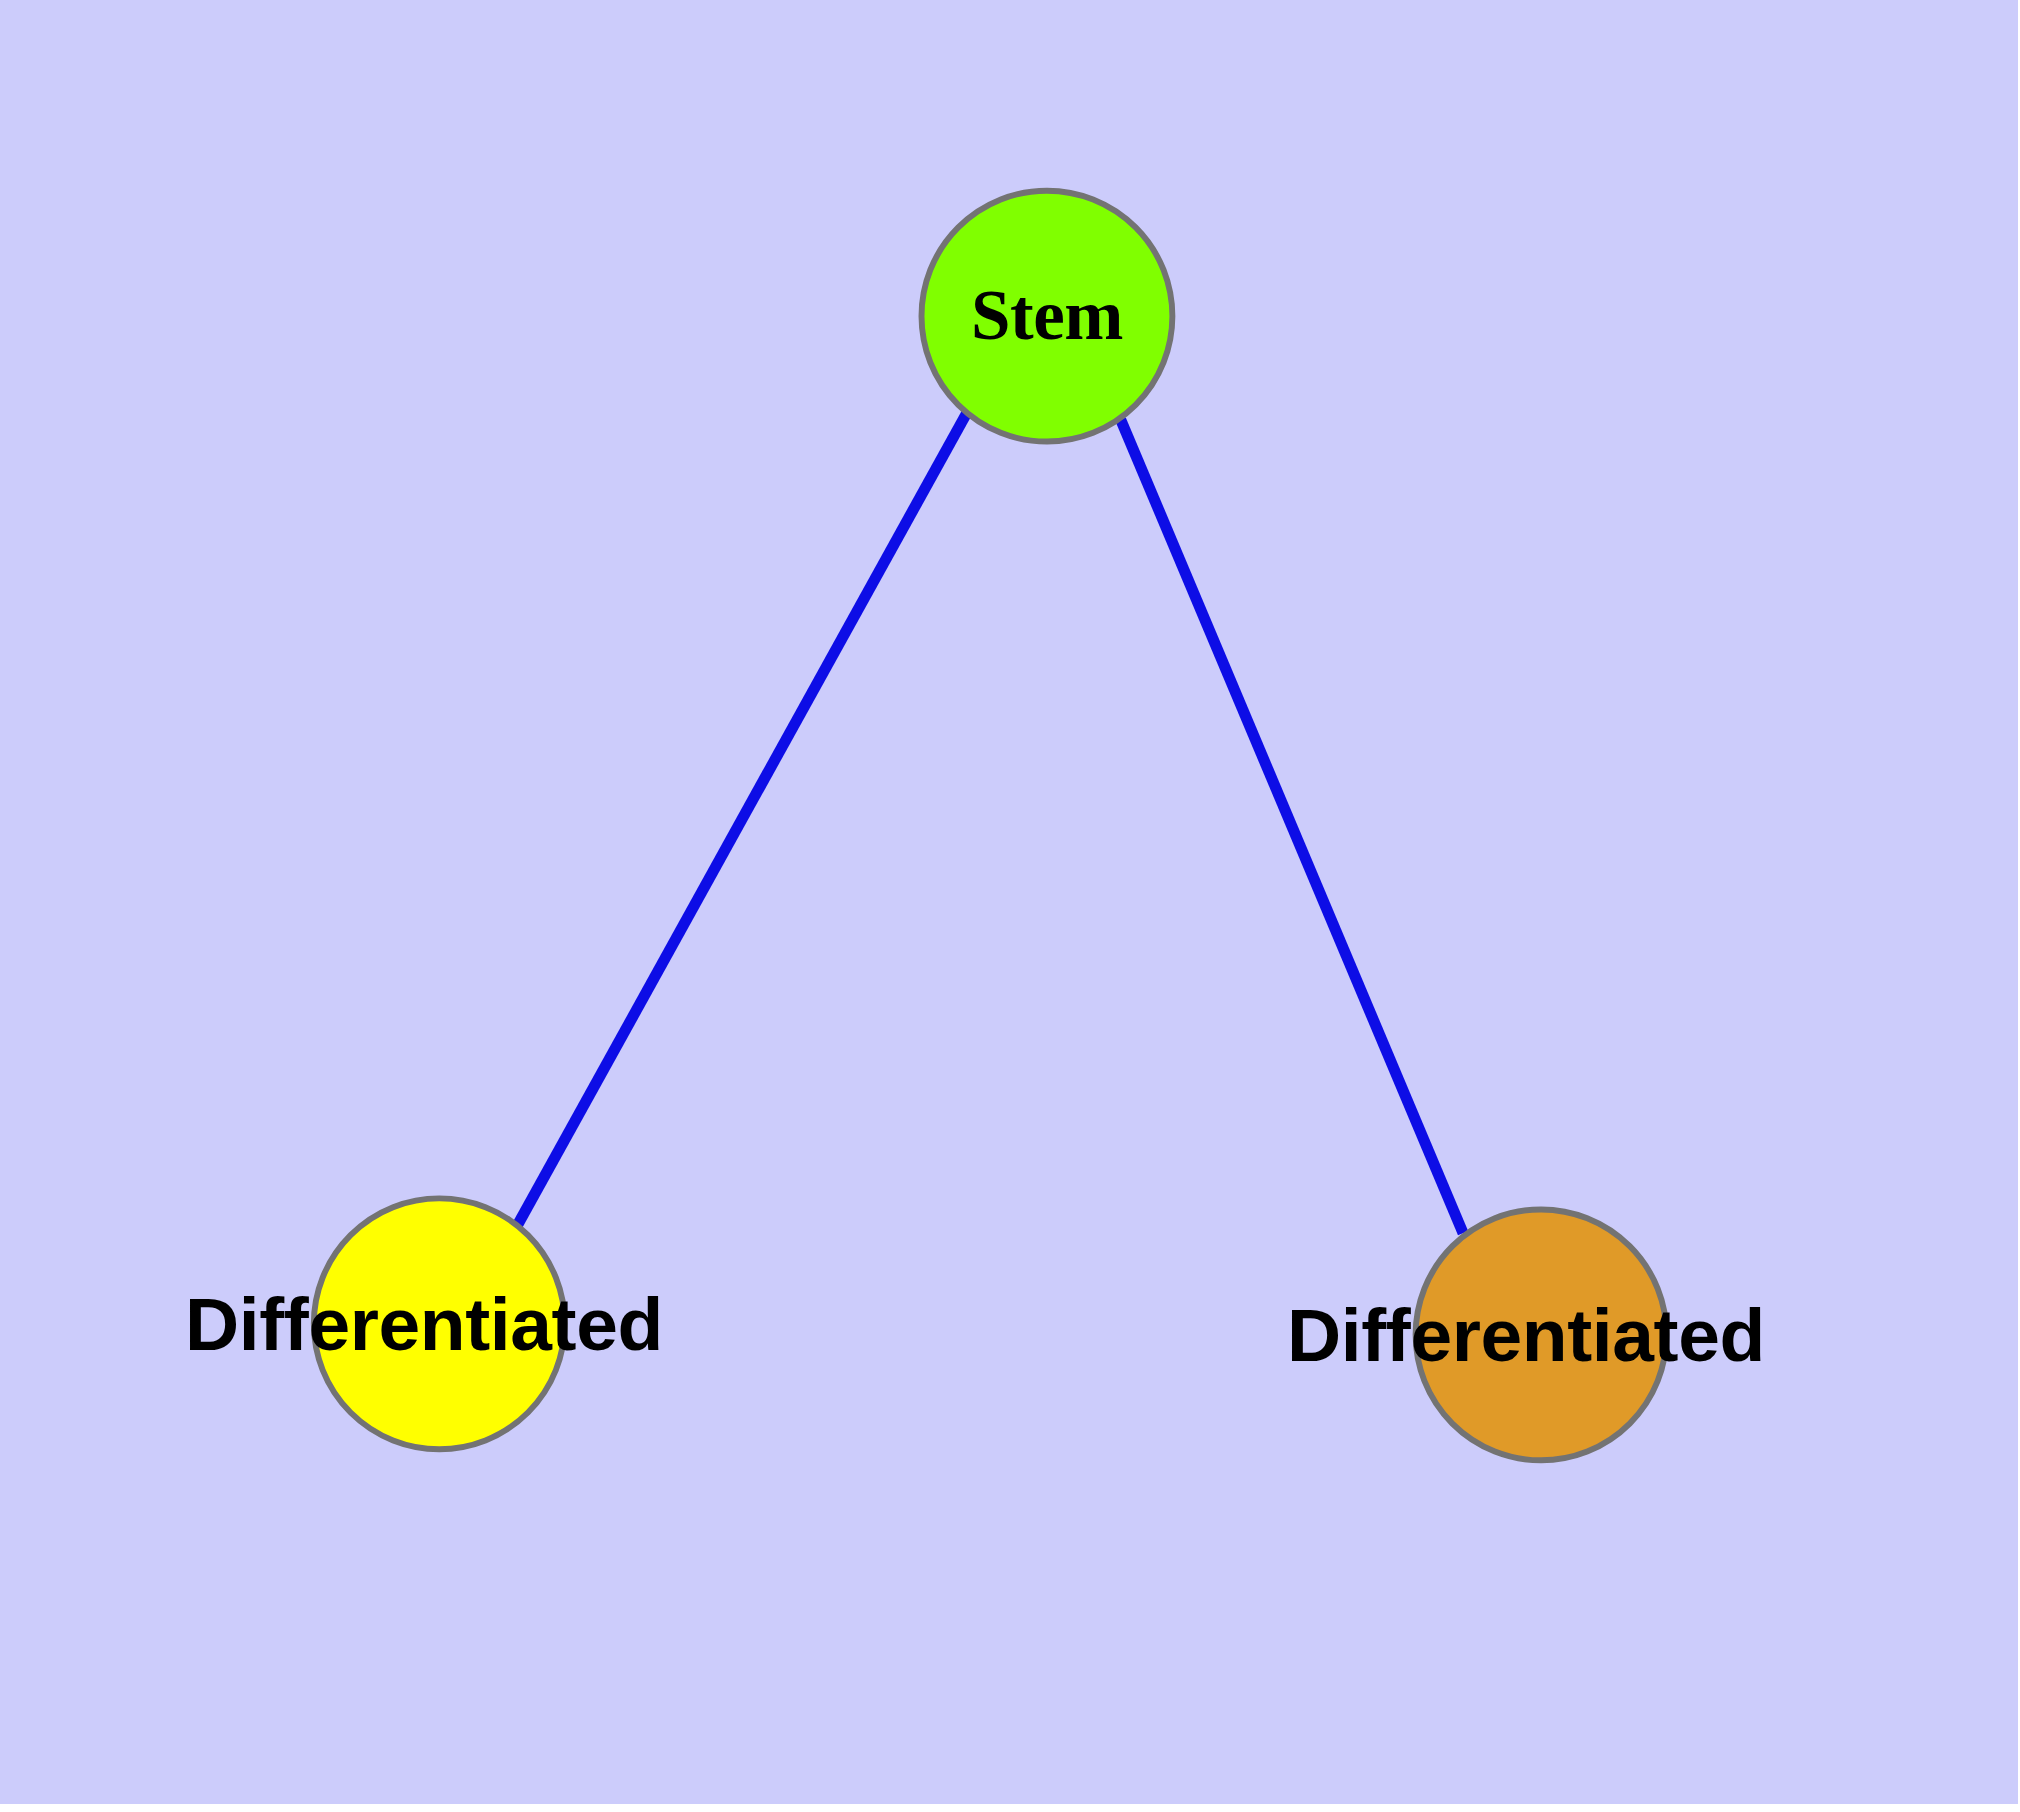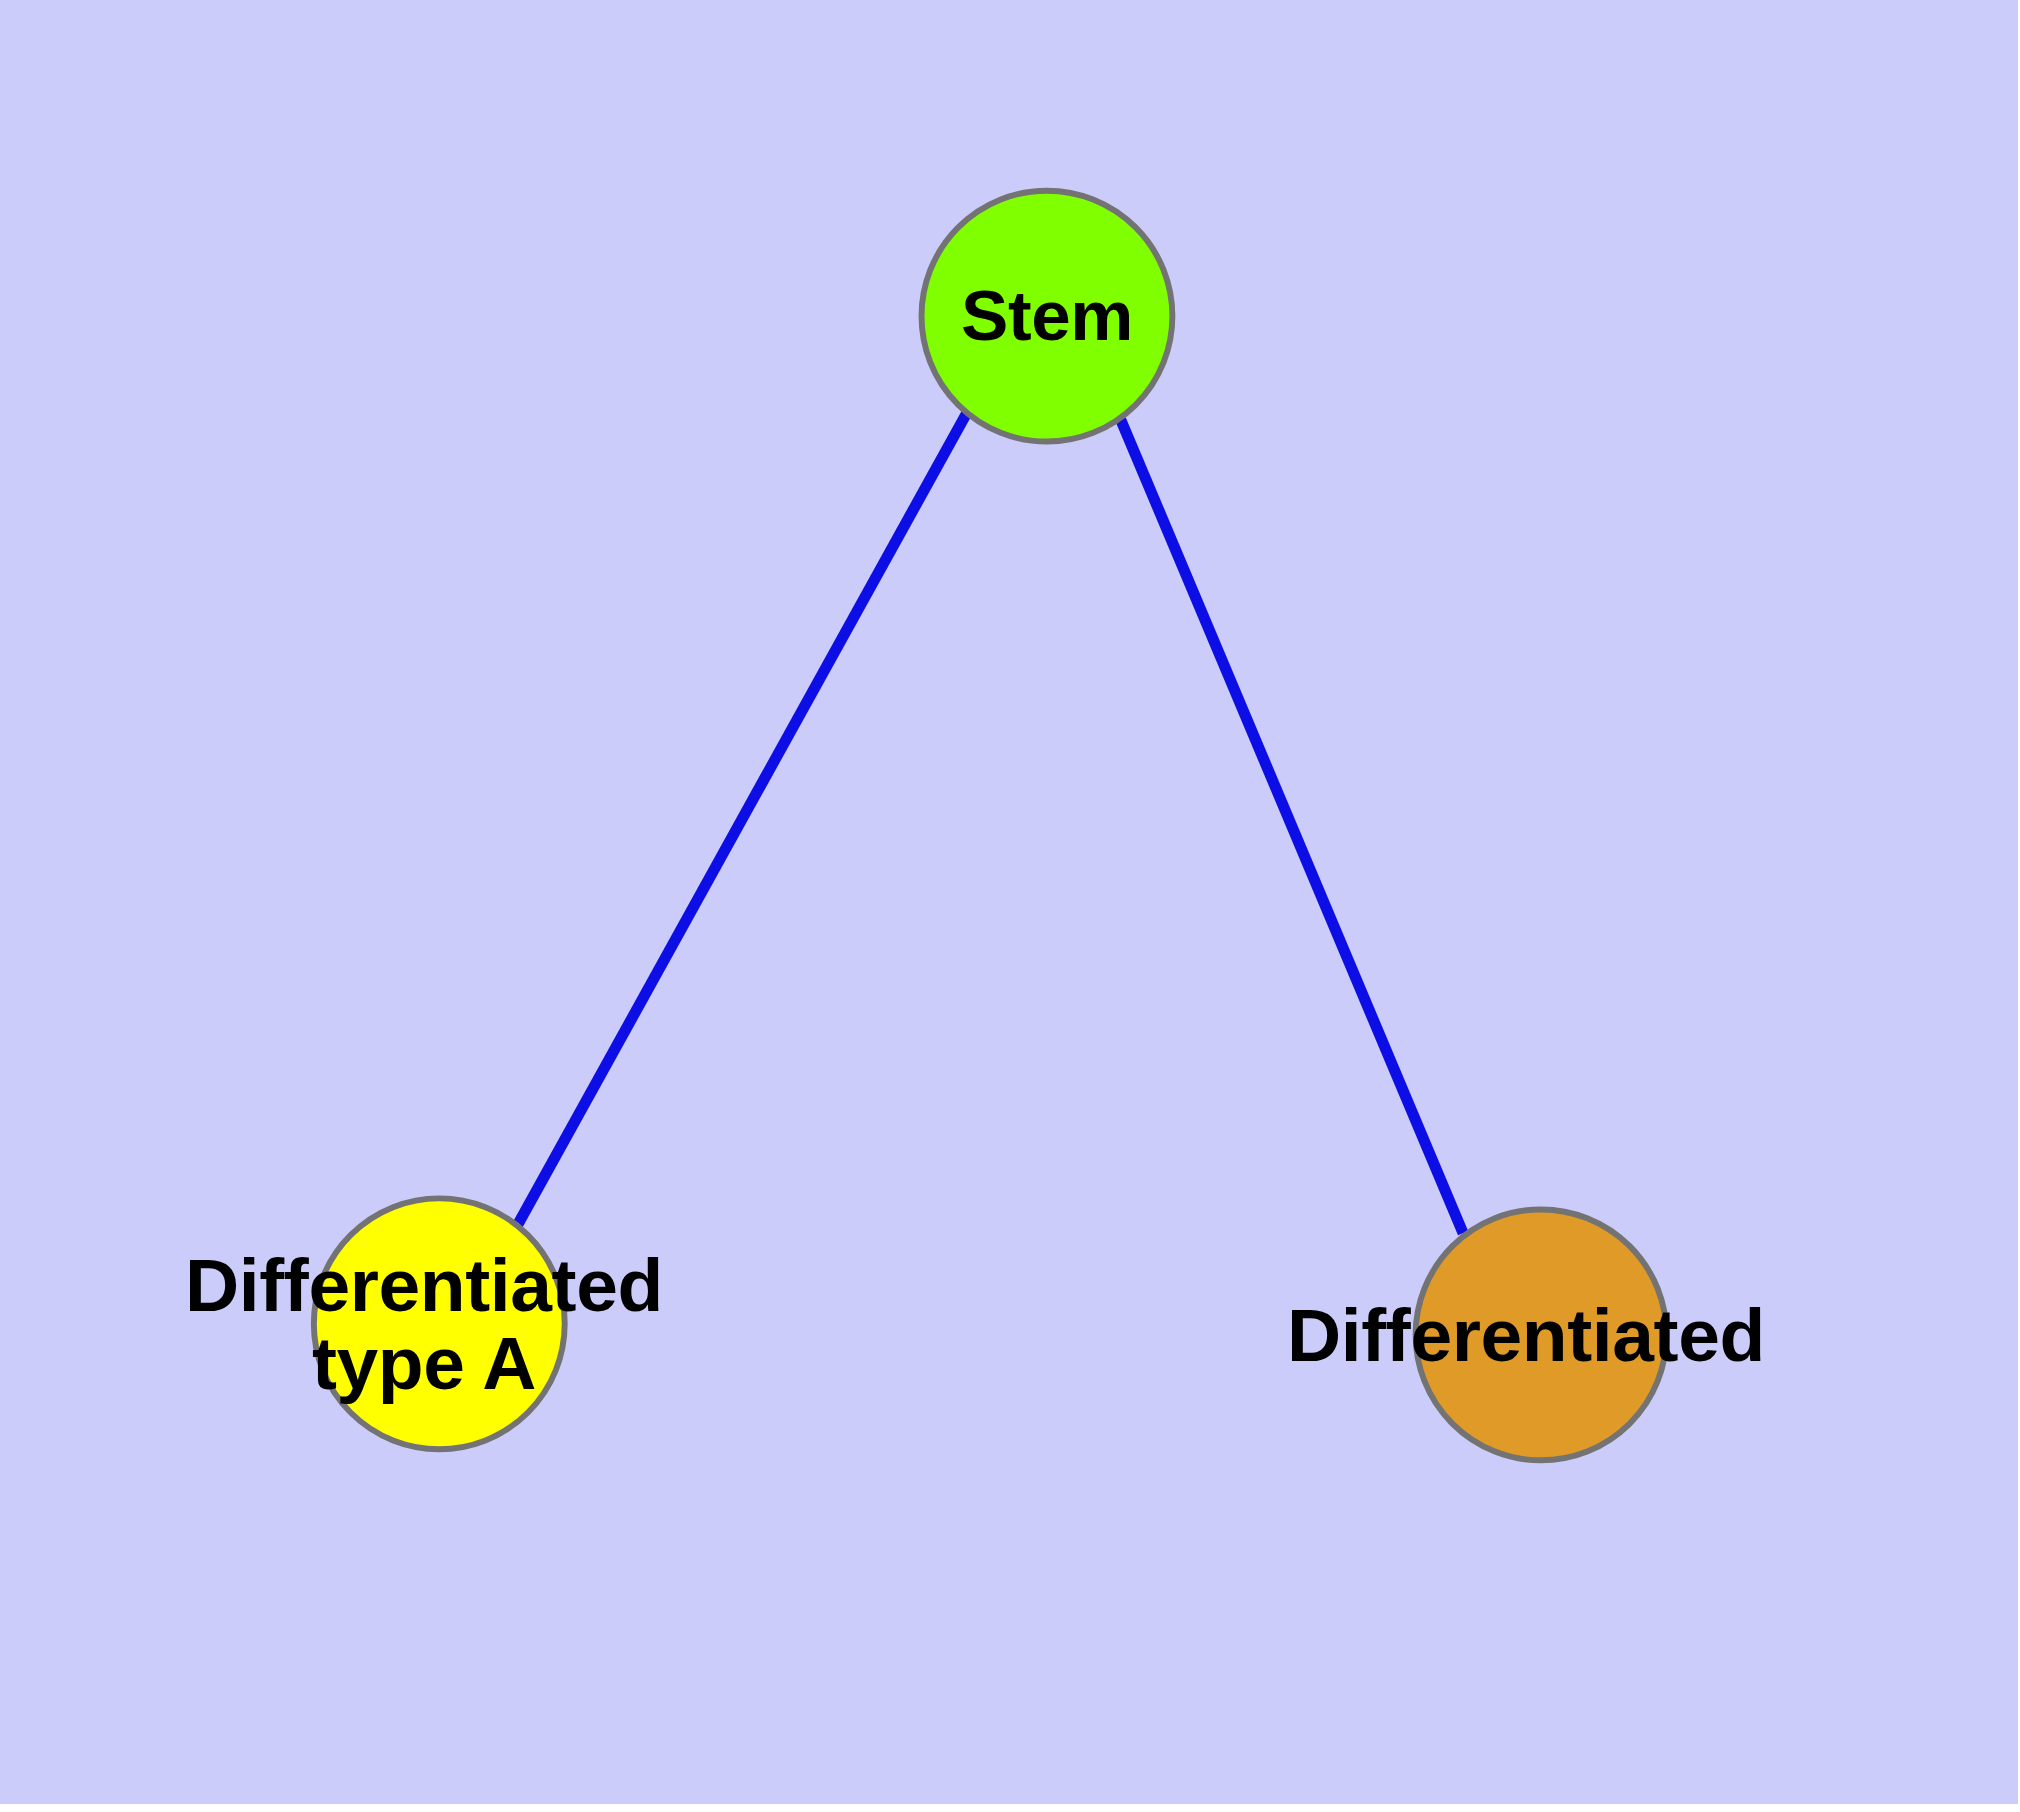--- a/index.html
+++ b/index.html
@@ -43,20 +43,21 @@
     white-space: pre;
     line-height: 1.04;
     letter-spacing: -0.4px;
     pointer-events: none;
   }
   #label-stem {
     left: 1047px;
     top: 316px;
     transform: translate(-50%, -50%);
     font-size: 71px;
+    font-family: Liberation Serif, serif;
   }
   #label-diff-a {
     left: 424px;
     top: 1324px;
     transform: translate(-50%, -50%);
     font-size: 75px;
   }
   #label-diff-b {
     left: 1526px;
     top: 1335px;
@@ -80,18 +81,18 @@
 
     <g>
       <circle cx="1235" cy="373" r="148" fill="#80ff00" stroke="#737373" stroke-width="7"></circle>
       <circle cx="518" cy="1562" r="148" fill="#ffff00" stroke="#737373" stroke-width="7"></circle>
       <circle cx="1818" cy="1575" r="148" fill="#e09a28" stroke="#737373" stroke-width="7"></circle>
     </g>
   </svg>
 
   <div class="node-label" id="label-stem">Stem</div>
 
-  <div class="node-label" id="label-diff-a"><span>Differentiated</span><br><span>type A</span></div>
+  <div class="node-label" id="label-diff-a"><span>Differentiated</span><br></div>
 
   <div class="node-label" id="label-diff-b"><span>Differentiated</span><br></div>
 
 </div>
 
 
 </body></html>

